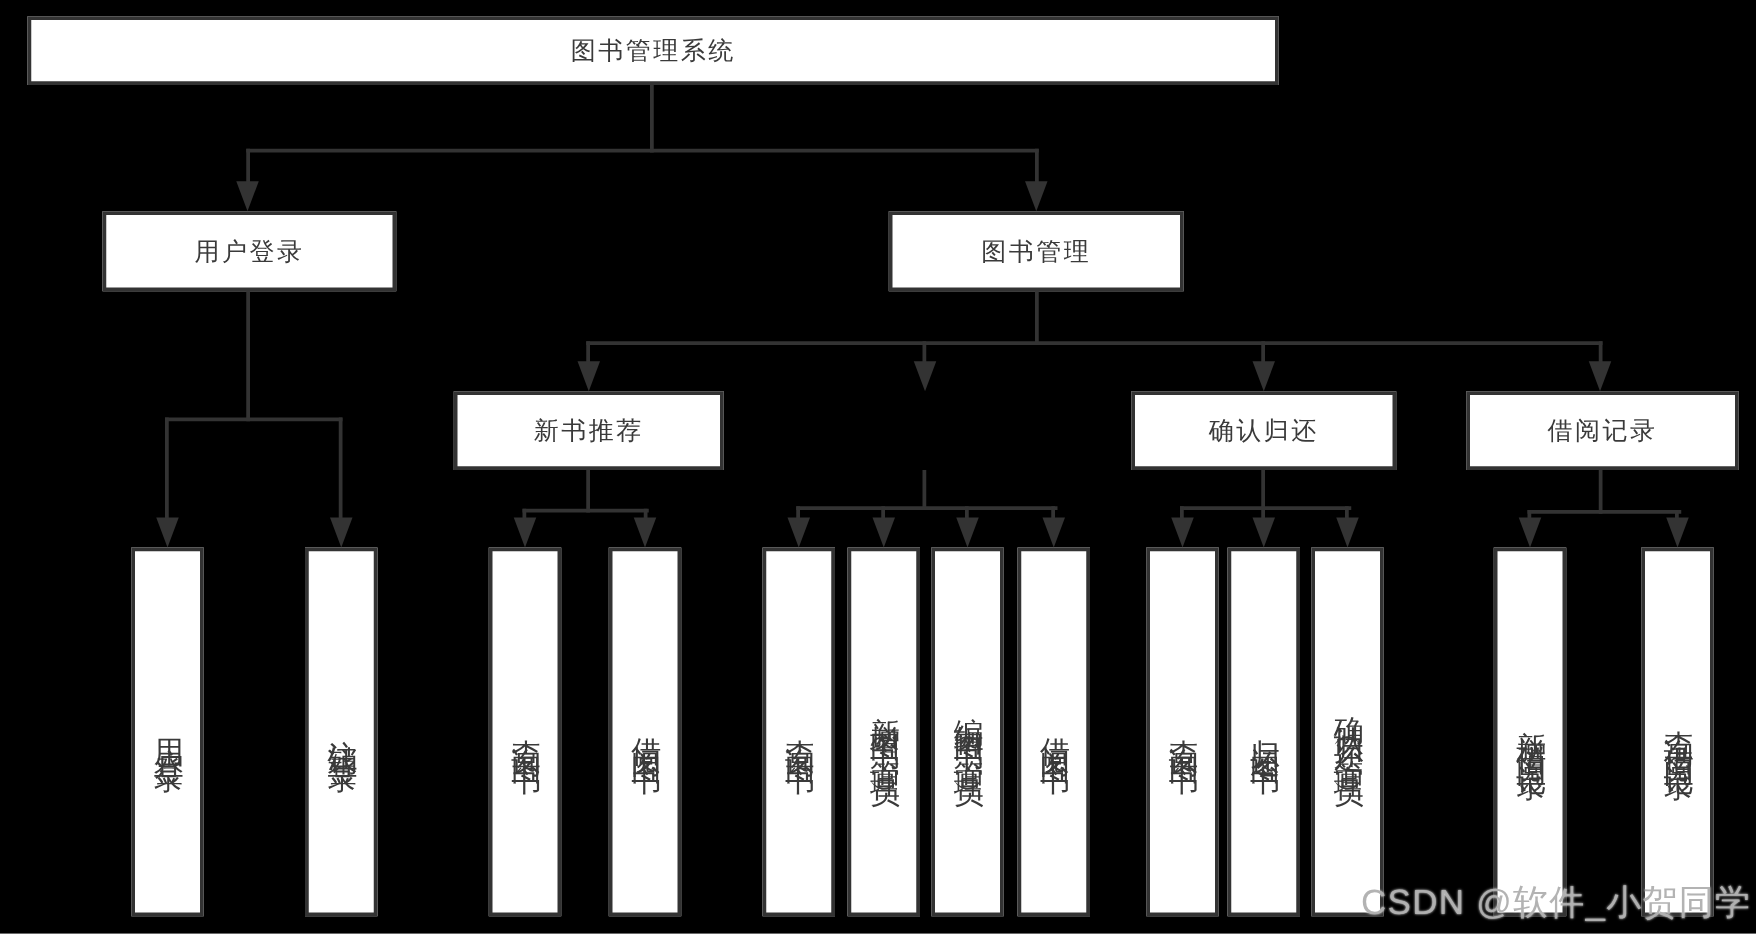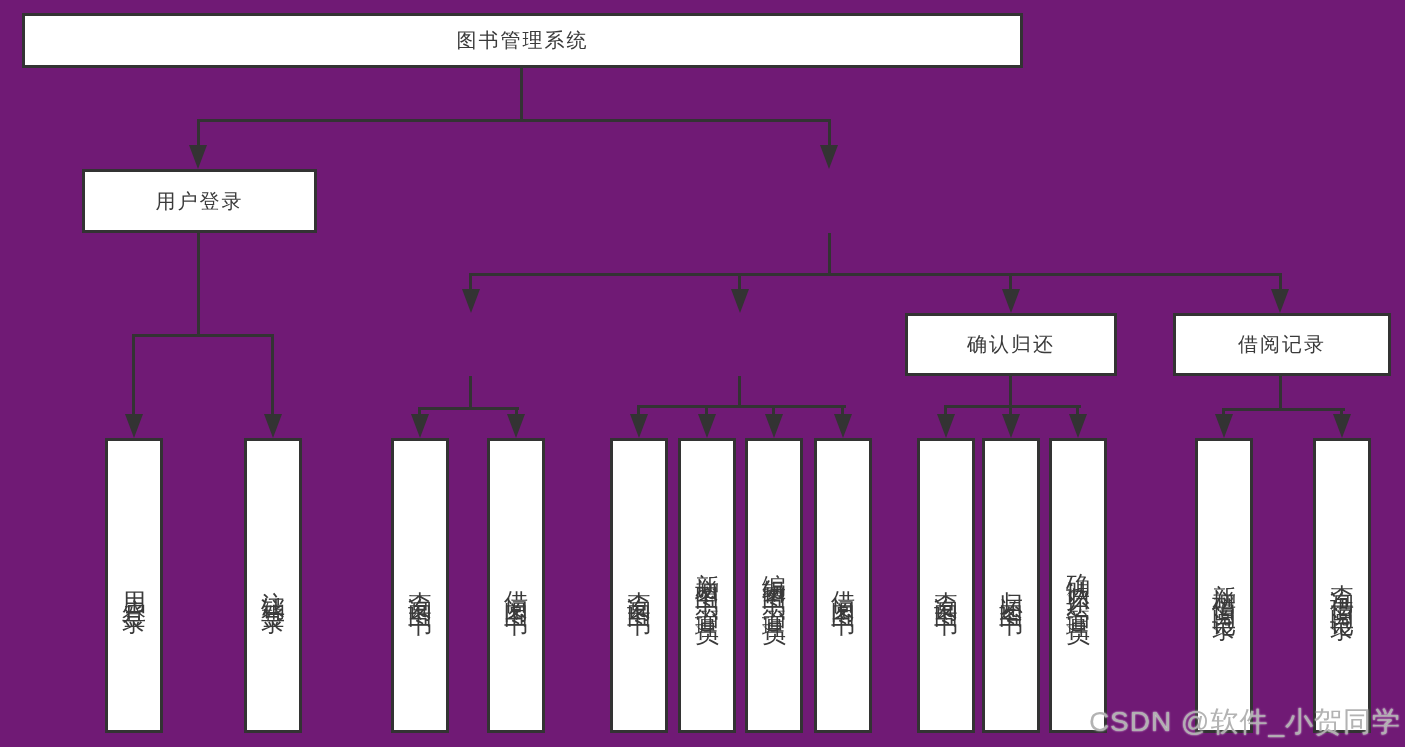--- a/index.html
+++ b/index.html
@@ -1,20 +1,20 @@
 <!DOCTYPE html>
 <html><head>
 <meta charset="utf-8">
 <style>
   html, body { margin: 0; padding: 0; background: #ffffff; }
   #canvas {
     position: relative;
     width: 1405px;
     height: 747px;
-    background: #701a75;
+    background: #000000;
     font-family: "Liberation Sans", "DejaVu Sans", sans-serif;
     overflow: hidden;
   }
   .box {
     position: absolute;
     box-sizing: border-box;
     border: 3px solid #333333;
     background: #ffffff;
     display: flex;
     align-items: center;
@@ -61,21 +61,27 @@
 
 <div id="canvas">
 
   <div class="box" style="left:22px; top:13px; width:1001px; height:55px;">
     <span class="hlabel">图书管理系统</span>
   </div>
 
   <div class="box" style="left:82px; top:169px; width:235px; height:64px;">
     <span class="hlabel">用户登录</span>
   </div>
+  <div class="box" style="left:711px; top:169px; width:236px; height:64px;">
+    <span class="hlabel">图书管理</span>
+  </div>
 
+  <div class="box" style="left:363px; top:313px; width:216px; height:63px;">
+    <span class="hlabel">新书推荐</span>
+  </div>
   <div class="box" style="left:905px; top:313px; width:212px; height:63px;">
     <span class="hlabel">确认归还</span>
   </div>
   <div class="box" style="left:1173px; top:313px; width:218px; height:63px;">
     <span class="hlabel">借阅记录</span>
   </div>
 
   <div class="box" style="left:105px; top:438px; width:58px; height:295px;">
     <span class="vlabel">用户登录</span>
   </div>

